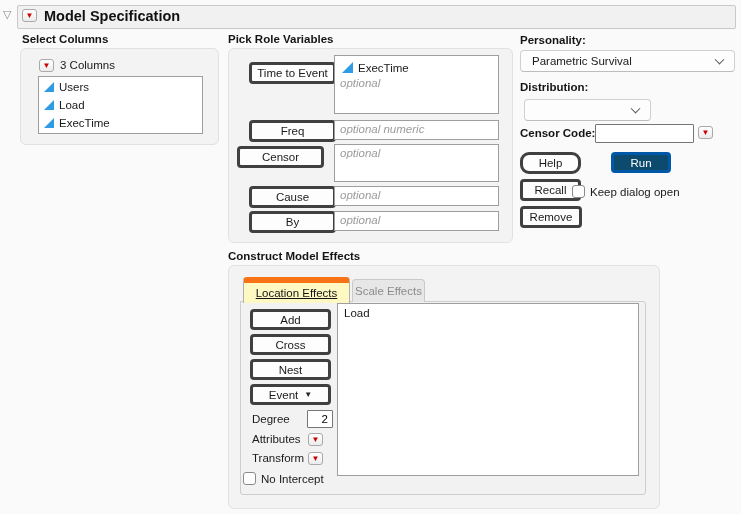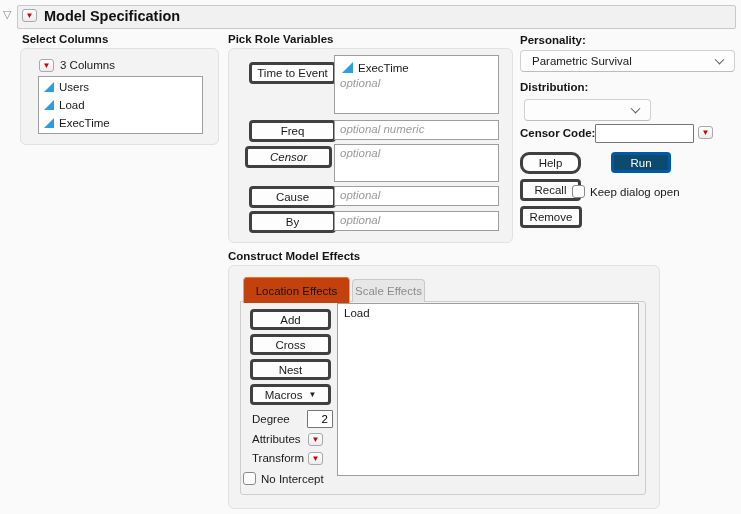--- a/index.html
+++ b/index.html
@@ -47,22 +47,22 @@
 
   input.txt{border:1px solid #767676;background:#fff;font-family:inherit;font-size:11.5px;
             box-sizing:border-box;padding:0 4px;border-radius:1px;}
 
   .cb{width:13px;height:13px;background:#fff;border:1px solid #8a8a8a;border-radius:3px;
       box-sizing:border-box;cursor:pointer;}
 
   
   .tab{box-sizing:border-box;border-radius:4px 4px 0 0;display:flex;align-items:center;
        justify-content:center;cursor:pointer;}
-  .tab-active{background:#c2410c;border:1px solid #b0b0b0;border-top:1px solid #f97316;
-              border-bottom:none;color:#141414;z-index:3;}
+  .tab-active{background:#fef9c3;border:1px solid #b0b0b0;border-top:6px solid #f97316;
+              border-bottom:none;color:#141414;z-index:3;text-decoration:underline;}
   .tab-inactive{background:#e7e7e7;border:1px solid #c9c9c9;border-bottom:none;color:#8c8c8c;z-index:1;}
   .tabpane{background:#f2f2f2;border:1px solid #cdcdcd;border-radius:0 3px 3px 3px;z-index:0;}
 
   .dd-arrow{font-size:8px;line-height:1;margin-left:6px;color:#222;}
 </style>
 </head>
 <body>
 
 <div id="screen">
 
@@ -106,21 +106,21 @@
         <span>ExecTime</span>
       </div>
       <div class="placeholder">optional</div>
     </div>
 
     <div class="abs btn" style="left:20px;top:71px;width:87px;height:22px;">Freq</div>
     <div class="abs listbox" style="left:105px;top:71px;width:165px;height:20px;padding:2px 5px;">
       <span class="placeholder">optional numeric</span>
     </div>
 
-    <div class="abs btn" style="left:16px;top:97px;width:87px;height:22px;font-style:italic;">Censor</div>
+    <div class="abs btn" style="left:8px;top:97px;width:87px;height:22px;">Censor</div>
     <div class="abs listbox" style="left:105px;top:95px;width:165px;height:38px;padding:2px 5px;">
       <span class="placeholder">optional</span>
     </div>
 
     <div class="abs btn" style="left:20px;top:137px;width:87px;height:22px;">Cause</div>
     <div class="abs listbox" style="left:105px;top:137px;width:165px;height:20px;padding:2px 5px;">
       <span class="placeholder">optional</span>
     </div>
 
     <div class="abs btn" style="left:20px;top:162px;width:87px;height:22px;">By</div>
@@ -161,21 +161,21 @@
 
   <div class="abs tabpane" style="left:240px;top:301px;width:404px;height:192px;"></div>
 
   <div class="abs tab tab-active" style="left:243px;top:277px;width:107px;height:26px;">Location Effects</div>
   <div class="abs tab tab-inactive" style="left:352px;top:279px;width:73px;height:23px;">Scale Effects</div>
 
   <div class="abs btn" style="left:250px;top:309px;width:81px;height:21px;z-index:4;">Add</div>
   <div class="abs btn" style="left:250px;top:359px;width:81px;height:21px;z-index:4;">Nest</div>
   <div class="abs btn" style="left:250px;top:334px;width:81px;height:21px;z-index:4;">Cross</div>
   <div class="abs btn" style="left:250px;top:384px;width:81px;height:21px;z-index:4;">
-    <span>Macros</span>
+    <span>Event</span>
     <span class="dd-arrow">▼</span>
   </div>
 
   <div class="abs" style="left:252px;top:413px;z-index:4;">Degree</div>
   <input class="abs txt" type="text" style="left: 307px; top: 410px; width: 26px; height: 18px; text-align: right; z-index: 4;" value="2">
 
   <div class="abs" style="left:252px;top:433px;z-index:4;">Attributes</div>
   <div class="abs redbtn" style="left:308px;top:433px;z-index:4;">
       <span>▼</span>
     </div>

